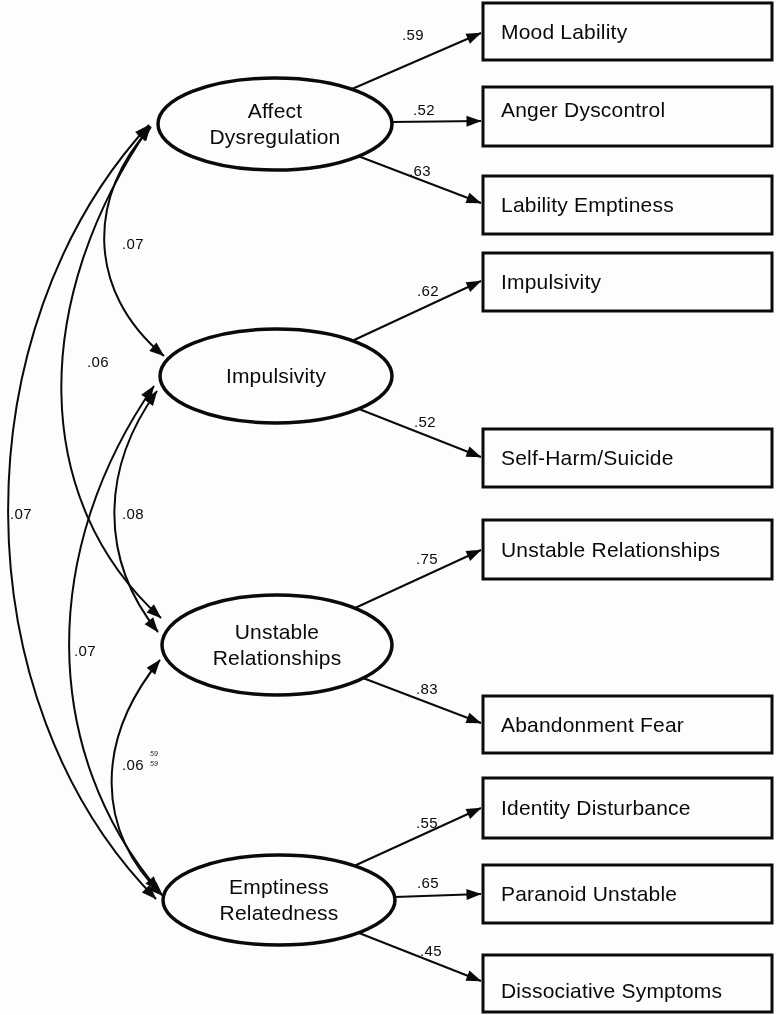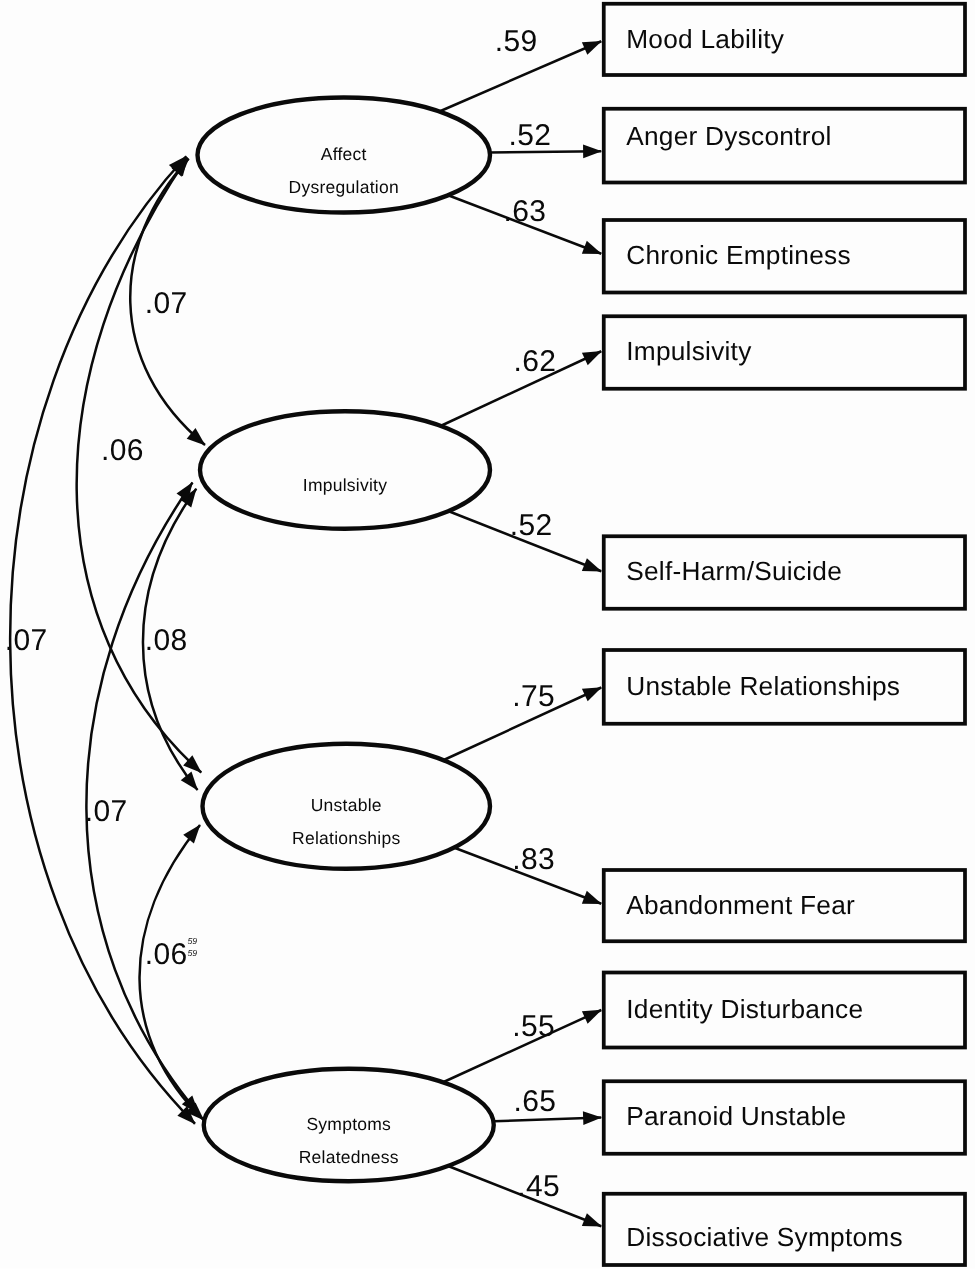--- a/index.html
+++ b/index.html
@@ -9,41 +9,40 @@
     background:#fdfdfd;
     font-family:"Liberation Sans", sans-serif;
     color:#0a0a0a;
     overflow:hidden;
   }
   .layer{position:absolute;left:0;top:0;}
   .factor-label{
     position:absolute;
     transform:translate(-50%,-50%);
     text-align:center;
-    font-size:14px;
+    font-size:21px;
     line-height:26px;
     white-space:pre-line;
     letter-spacing:.2px;
-    margin-top:12px;
   }
   .box-label{
     position:absolute;
     left:483px;
     width:289px;
     display:flex;
     align-items:center;
     box-sizing:border-box;
     padding-left:18px;
     font-size:21px;
     letter-spacing:.2px;
   }
   .num{
     position:absolute;
     transform:translate(-50%,-50%);
-    font-size:24px;
+    font-size:15px;
     letter-spacing:.3px;
   }
   .stray{
     position:absolute;
     font-size:7px;
     font-style:italic;
     color:#222;
     line-height:7px;
   }
 </style>
@@ -92,26 +91,26 @@
     <rect x="483" y="778" width="289" height="60" fill="#fdfdfd" stroke="#0a0a0a" stroke-width="3"></rect>
     <rect x="483" y="865" width="289" height="58" fill="#fdfdfd" stroke="#0a0a0a" stroke-width="3"></rect>
     <rect x="483" y="955" width="289" height="57" fill="#fdfdfd" stroke="#0a0a0a" stroke-width="3"></rect>
   </svg>
 
   <div class="factor-label" style="left:275px;top:124px">Affect
 Dysregulation</div>
   <div class="factor-label" style="left:276px;top:376px">Impulsivity</div>
   <div class="factor-label" style="left:277px;top:645px">Unstable
 Relationships</div>
-  <div class="factor-label" style="left:279px;top:900px">Symptoms
+  <div class="factor-label" style="left:279px;top:900px">Emptiness
 Relatedness</div>
 
   <div class="box-label" style="top:3px;height:57px">Mood Lability</div>
   <div class="box-label" style="top:87px;height:45px">Anger Dyscontrol</div>
-  <div class="box-label" style="top:176px;height:58px">Chronic Emptiness</div>
+  <div class="box-label" style="top:176px;height:58px">Lability Emptiness</div>
   <div class="box-label" style="top:253px;height:58px">Impulsivity</div>
   <div class="box-label" style="top:429px;height:58px">Self-Harm/Suicide</div>
   <div class="box-label" style="top:520px;height:59px">Unstable Relationships</div>
   <div class="box-label" style="top:696px;height:57px">Abandonment Fear</div>
   <div class="box-label" style="top:778px;height:60px">Identity Disturbance</div>
   <div class="box-label" style="top:865px;height:58px">Paranoid Unstable</div>
   <div class="box-label" style="top:955px;height:72px">Dissociative Symptoms</div>
 
   <div class="num" style="left:413px;top:34px">.59</div>
   <div class="num" style="left:424px;top:109px">.52</div>

